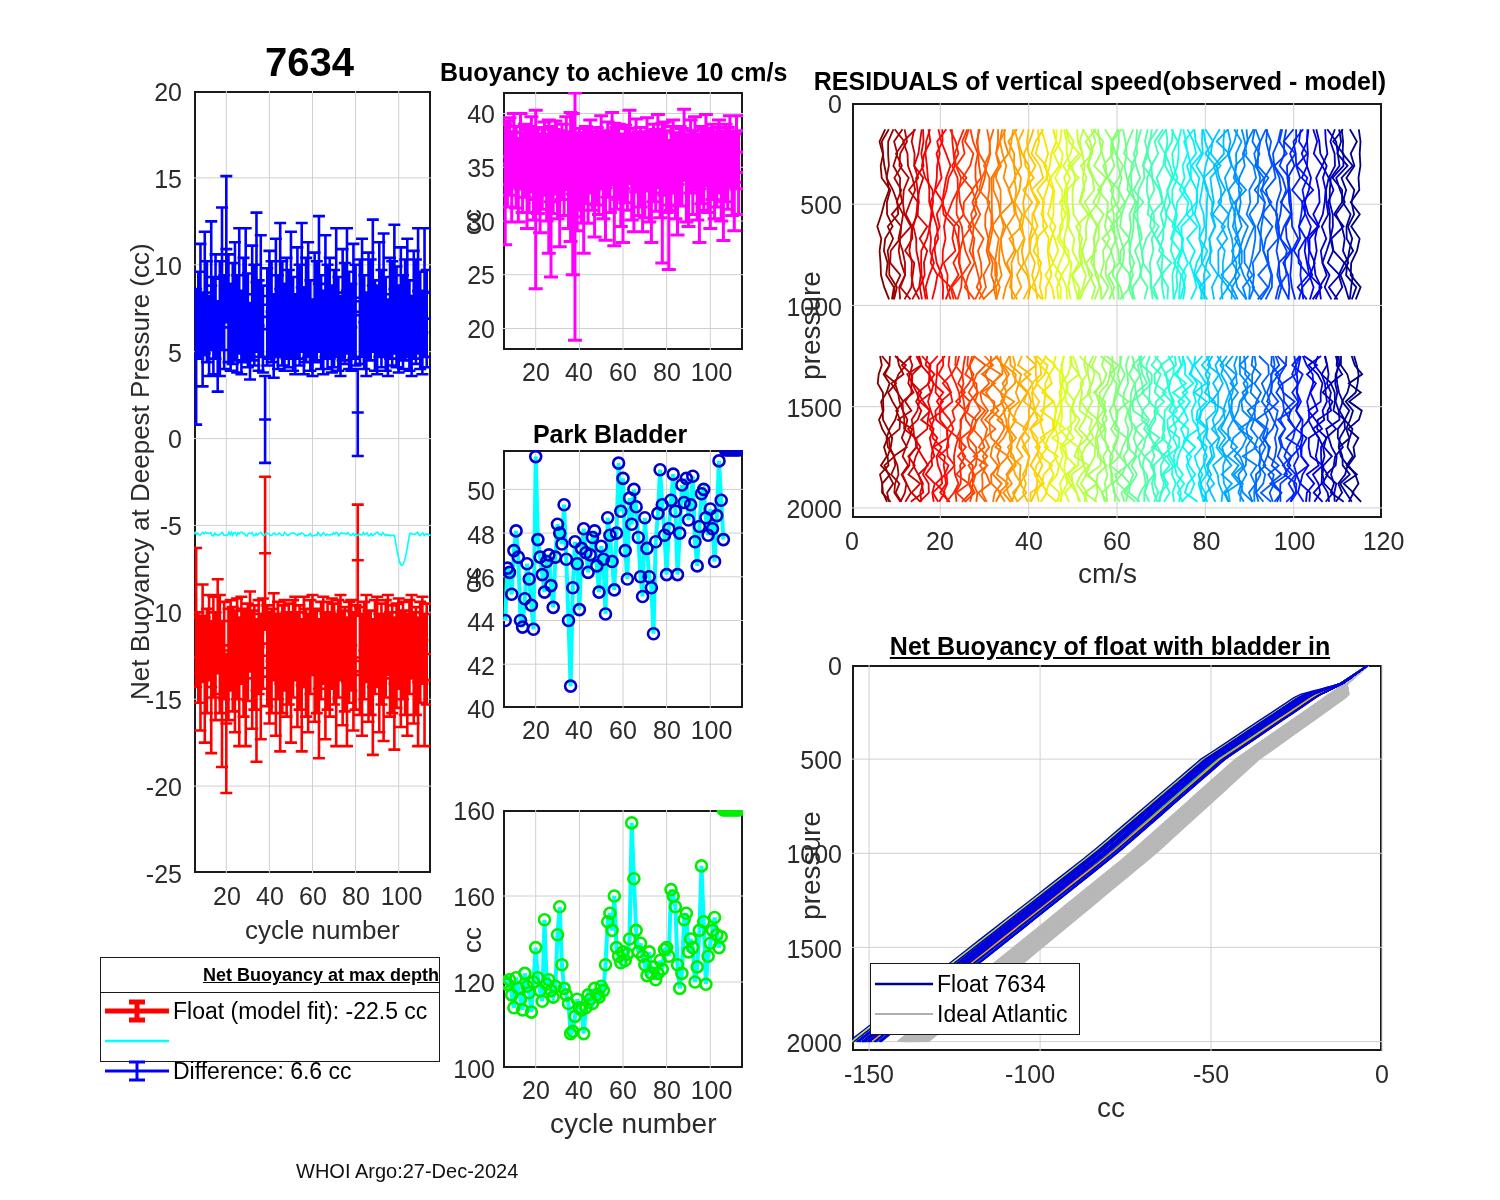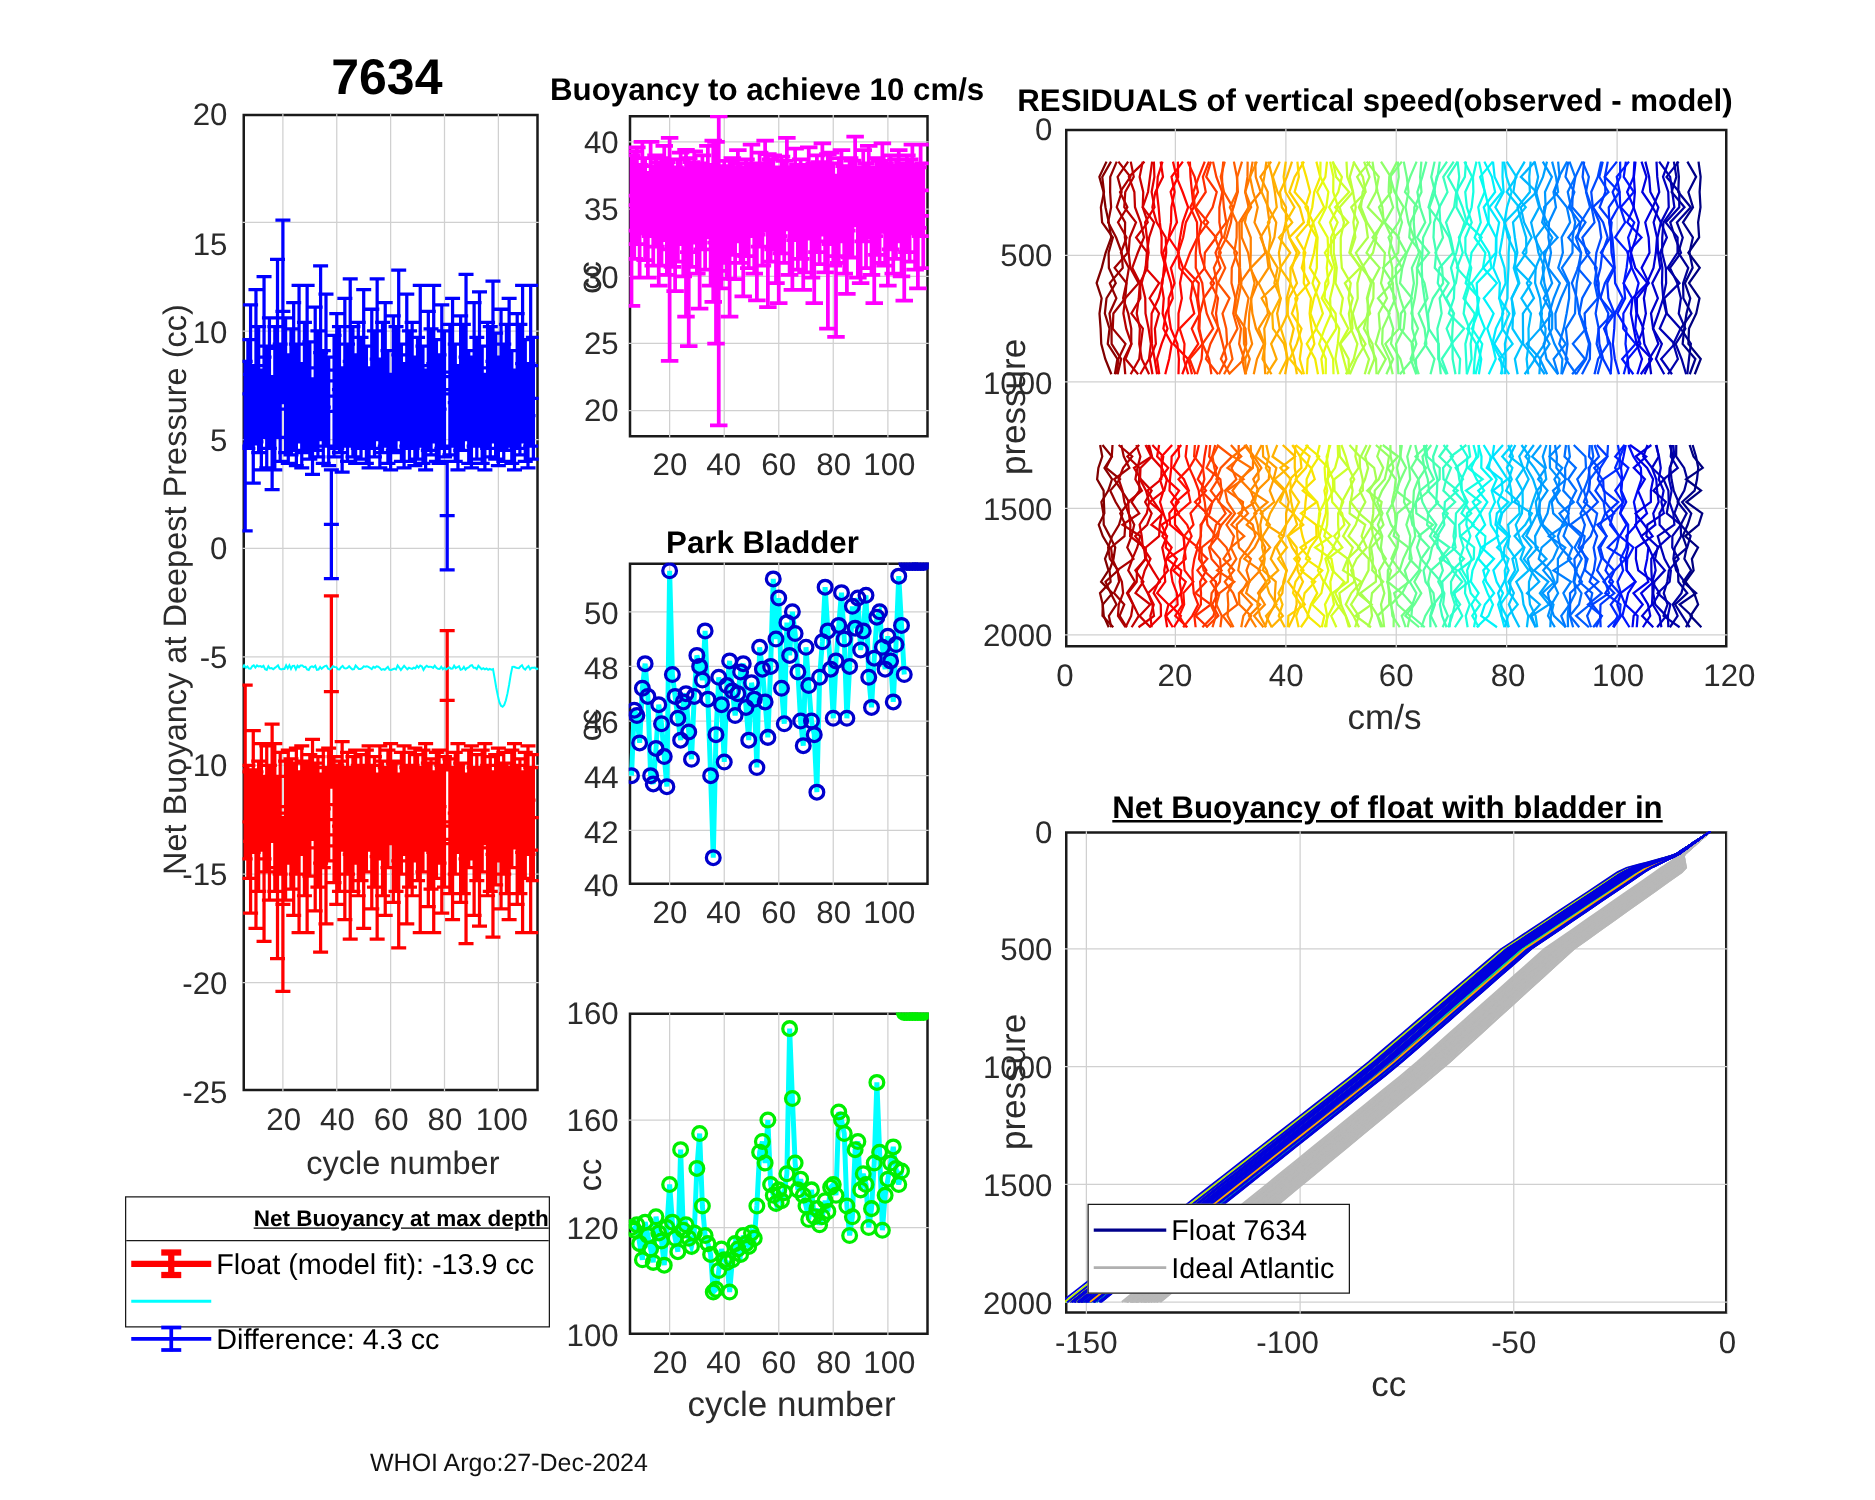--- a/index.html
+++ b/index.html
@@ -56,21 +56,21 @@
       </g>
     <g id="pnl1-red" clip-path="url(#clipA)" stroke="#ff0000" stroke-width="2.6" fill="none">
         <path d="M2.1545454545454548 596.0577777777778L2.1545454545454548 457.03555555555556M-3.8454545454545452 596.0577777777778L8.154545454545454 596.0577777777778M-3.8454545454545452 457.03555555555556L8.154545454545454 457.03555555555556M-3.8454545454545452 526.5466666666666L8.154545454545454 526.5466666666666M4.3090909090909095 611.6977777777778L4.3090909090909095 521.3333333333333M-1.6909090909090905 611.6977777777778L10.309090909090909 611.6977777777778M-1.6909090909090905 521.3333333333333L10.309090909090909 521.3333333333333M-1.6909090909090905 566.5155555555555L10.309090909090909 566.5155555555555M6.463636363636364 639.5022222222223L6.463636363636364 524.8088888888889M0.46363636363636385 639.5022222222223L12.463636363636365 639.5022222222223M0.46363636363636385 524.8088888888889L12.463636363636365 524.8088888888889M0.46363636363636385 582.1555555555556L12.463636363636365 582.1555555555556M8.618181818181819 590.8444444444444L8.618181818181819 493.5288888888889M2.618181818181819 590.8444444444444L14.618181818181819 590.8444444444444M2.618181818181819 493.5288888888889L14.618181818181819 493.5288888888889M2.618181818181819 542.1866666666667L14.618181818181819 542.1866666666667M10.772727272727273 651.6666666666666L10.772727272727273 526.5466666666666M4.772727272727273 651.6666666666666L16.772727272727273 651.6666666666666M4.772727272727273 526.5466666666666L16.772727272727273 526.5466666666666M4.772727272727273 589.1066666666667L16.772727272727273 589.1066666666667M12.927272727272728 622.1244444444444L12.927272727272728 517.8577777777778M6.927272727272728 622.1244444444444L18.92727272727273 622.1244444444444M6.927272727272728 517.8577777777778L18.92727272727273 517.8577777777778M6.927272727272728 569.9911111111111L18.92727272727273 569.9911111111111M15.081818181818182 587.3688888888889L15.081818181818182 503.9555555555556M9.081818181818182 587.3688888888889L21.081818181818182 587.3688888888889M9.081818181818182 503.9555555555556L21.081818181818182 503.9555555555556M9.081818181818182 545.6622222222222L21.081818181818182 545.6622222222222M17.236363636363638 662.0933333333334L17.236363636363638 530.0222222222222M11.236363636363638 662.0933333333334L23.236363636363638 662.0933333333334M11.236363636363638 530.0222222222222L23.236363636363638 530.0222222222222M11.236363636363638 596.0577777777778L23.236363636363638 596.0577777777778M19.39090909090909 606.4844444444444L19.39090909090909 505.6933333333333M13.39090909090909 606.4844444444444L25.39090909090909 606.4844444444444M13.39090909090909 505.6933333333333L25.39090909090909 505.6933333333333M13.39090909090909 556.088888888889L25.39090909090909 556.088888888889M21.545454545454547 629.0755555555555L21.545454545454547 521.3333333333333M15.545454545454547 629.0755555555555L27.545454545454547 629.0755555555555M15.545454545454547 521.3333333333333L27.545454545454547 521.3333333333333M15.545454545454547 575.2044444444444L27.545454545454547 575.2044444444444M23.7 582.1555555555556L23.7 488.3155555555556M17.7 582.1555555555556L29.7 582.1555555555556M17.7 488.3155555555556L29.7 488.3155555555556M17.7 535.2355555555555L29.7 535.2355555555555M25.854545454545455 622.1244444444444L25.854545454545455 503.9555555555556M19.854545454545455 622.1244444444444L31.854545454545455 622.1244444444444M19.854545454545455 503.9555555555556L31.854545454545455 503.9555555555556M19.854545454545455 563.04L31.854545454545455 563.04M28.009090909090908 675.9955555555555L28.009090909090908 530.0222222222222M22.009090909090908 675.9955555555555L34.00909090909091 675.9955555555555M22.009090909090908 530.0222222222222L34.00909090909091 530.0222222222222M22.009090909090908 603.0088888888889L34.00909090909091 603.0088888888889M30.163636363636364 608.2222222222222L30.163636363636364 510.90666666666664M24.163636363636364 608.2222222222222L36.163636363636364 608.2222222222222M24.163636363636364 510.90666666666664L36.163636363636364 510.90666666666664M24.163636363636364 559.5644444444445L36.163636363636364 559.5644444444445M32.31818181818182 702.0622222222222L32.31818181818182 563.04M26.31818181818182 702.0622222222222L38.31818181818182 702.0622222222222M26.31818181818182 563.04L38.31818181818182 563.04M26.31818181818182 632.5511111111111L38.31818181818182 632.5511111111111M34.472727272727276 629.0755555555555L34.472727272727276 517.8577777777778M28.472727272727276 629.0755555555555L40.472727272727276 629.0755555555555M28.472727272727276 517.8577777777778L40.472727272727276 517.8577777777778M28.472727272727276 573.4666666666667L40.472727272727276 573.4666666666667M36.627272727272725 599.5333333333333L36.627272727272725 509.1688888888889M30.627272727272725 599.5333333333333L42.627272727272725 599.5333333333333M30.627272727272725 509.1688888888889L42.627272727272725 509.1688888888889M30.627272727272725 554.3511111111111L42.627272727272725 554.3511111111111M38.78181818181818 620.3866666666667L38.78181818181818 516.12M32.78181818181818 620.3866666666667L44.78181818181818 620.3866666666667M32.78181818181818 516.12L44.78181818181818 516.12M32.78181818181818 568.2533333333333L44.78181818181818 568.2533333333333M40.93636363636364 641.24L40.93636363636364 519.5955555555556M34.93636363636364 641.24L46.93636363636364 641.24M34.93636363636364 519.5955555555556L46.93636363636364 519.5955555555556M34.93636363636364 580.4177777777778L46.93636363636364 580.4177777777778M43.09090909090909 608.2222222222222L43.09090909090909 507.4311111111111M37.09090909090909 608.2222222222222L49.09090909090909 608.2222222222222M37.09090909090909 507.4311111111111L49.09090909090909 507.4311111111111M37.09090909090909 557.8266666666666L49.09090909090909 557.8266666666666M45.24545454545454 655.1422222222222L45.24545454545454 526.5466666666666M39.24545454545454 655.1422222222222L51.24545454545454 655.1422222222222M39.24545454545454 526.5466666666666L51.24545454545454 526.5466666666666M39.24545454545454 590.8444444444444L51.24545454545454 590.8444444444444M47.4 592.5822222222222L47.4 505.6933333333333M41.4 592.5822222222222L53.4 592.5822222222222M41.4 505.6933333333333L53.4 505.6933333333333M41.4 549.1377777777777L53.4 549.1377777777777M49.554545454545455 625.6L49.554545454545455 517.8577777777778M43.554545454545455 625.6L55.554545454545455 625.6M43.554545454545455 517.8577777777778L55.554545454545455 517.8577777777778M43.554545454545455 571.728888888889L55.554545454545455 571.728888888889M51.70909090909091 655.1422222222222L51.70909090909091 519.5955555555556M45.70909090909091 655.1422222222222L57.70909090909091 655.1422222222222M45.70909090909091 519.5955555555556L57.70909090909091 519.5955555555556M45.70909090909091 587.3688888888889L57.70909090909091 587.3688888888889M53.86363636363637 609.96L53.86363636363637 512.6444444444444M47.86363636363637 609.96L59.86363636363637 609.96M47.86363636363637 512.6444444444444L59.86363636363637 512.6444444444444M47.86363636363637 561.3022222222222L59.86363636363637 561.3022222222222M56.018181818181816 580.4177777777777L56.018181818181816 500.48M50.018181818181816 580.4177777777777L62.018181818181816 580.4177777777777M50.018181818181816 500.48L62.018181818181816 500.48M50.018181818181816 540.4488888888889L62.018181818181816 540.4488888888889M58.17272727272727 637.7644444444445L58.17272727272727 519.5955555555556M52.17272727272727 637.7644444444445L64.17272727272727 637.7644444444445M52.17272727272727 519.5955555555556L64.17272727272727 519.5955555555556M52.17272727272727 578.6800000000001L64.17272727272727 578.6800000000001M60.32727272727273 618.6488888888889L60.32727272727273 514.3822222222223M54.32727272727273 618.6488888888889L66.32727272727273 618.6488888888889M54.32727272727273 514.3822222222223L66.32727272727273 514.3822222222223M54.32727272727273 566.5155555555555L66.32727272727273 566.5155555555555M62.481818181818184 670.7822222222222L62.481818181818184 528.2844444444445M56.481818181818184 670.7822222222222L68.48181818181818 670.7822222222222M56.481818181818184 528.2844444444445L68.48181818181818 528.2844444444445M56.481818181818184 599.5333333333333L68.48181818181818 599.5333333333333M64.63636363636364 603.0088888888889L64.63636363636364 509.1688888888889M58.63636363636364 603.0088888888889L70.63636363636364 603.0088888888889M58.63636363636364 509.1688888888889L70.63636363636364 509.1688888888889M58.63636363636364 556.088888888889L70.63636363636364 556.088888888889M66.7909090909091 648.1911111111111L66.7909090909091 523.0711111111111M60.790909090909096 648.1911111111111L72.7909090909091 648.1911111111111M60.790909090909096 523.0711111111111L72.7909090909091 523.0711111111111M60.790909090909096 585.6311111111111L72.7909090909091 585.6311111111111M68.94545454545455 597.7955555555556L68.94545454545455 507.43111111111114M62.94545454545455 597.7955555555556L74.94545454545455 597.7955555555556M62.94545454545455 507.43111111111114L74.94545454545455 507.43111111111114M62.94545454545455 552.6133333333333L74.94545454545455 552.6133333333333M71.1 538.7111111111111L71.1 385.78666666666663M65.1 538.7111111111111L77.1 538.7111111111111M65.1 385.78666666666663L77.1 385.78666666666663M65.1 462.2488888888889L77.1 462.2488888888889M73.25454545454545 615.1733333333334L73.25454545454545 514.3822222222223M67.25454545454545 615.1733333333334L79.25454545454545 615.1733333333334M67.25454545454545 514.3822222222223L79.25454545454545 514.3822222222223M67.25454545454545 564.7777777777778L79.25454545454545 564.7777777777778M75.4090909090909 632.5511111111111L75.4090909090909 521.3333333333333M69.4090909090909 632.5511111111111L81.4090909090909 632.5511111111111M69.4090909090909 521.3333333333333L81.4090909090909 521.3333333333333M69.4090909090909 576.9422222222222L81.4090909090909 576.9422222222222M77.56363636363636 622.1244444444444L77.56363636363636 517.8577777777778M71.56363636363636 622.1244444444444L83.56363636363636 622.1244444444444M71.56363636363636 517.8577777777778L83.56363636363636 517.8577777777778M71.56363636363636 569.9911111111111L83.56363636363636 569.9911111111111M79.71818181818182 589.1066666666667L79.71818181818182 502.21777777777777M73.71818181818182 589.1066666666667L85.71818181818182 589.1066666666667M73.71818181818182 502.21777777777777L85.71818181818182 502.21777777777777M73.71818181818182 545.6622222222222L85.71818181818182 545.6622222222222M81.87272727272727 644.7155555555555L81.87272727272727 523.0711111111111M75.87272727272727 644.7155555555555L87.87272727272727 644.7155555555555M75.87272727272727 523.0711111111111L87.87272727272727 523.0711111111111M75.87272727272727 583.8933333333333L87.87272727272727 583.8933333333333M84.02727272727273 608.2222222222222L84.02727272727273 510.90666666666664M78.02727272727273 608.2222222222222L90.02727272727273 608.2222222222222M78.02727272727273 510.90666666666664L90.02727272727273 510.90666666666664M78.02727272727273 559.5644444444445L90.02727272727273 559.5644444444445M86.18181818181819 660.3555555555556L86.18181818181819 524.8088888888889M80.18181818181819 660.3555555555556L92.18181818181819 660.3555555555556M80.18181818181819 524.8088888888889L92.18181818181819 524.8088888888889M80.18181818181819 592.5822222222222L92.18181818181819 592.5822222222222M88.33636363636364 622.1244444444444L88.33636363636364 514.3822222222223M82.33636363636364 622.1244444444444L94.33636363636364 622.1244444444444M82.33636363636364 514.3822222222223L94.33636363636364 514.3822222222223M82.33636363636364 568.2533333333333L94.33636363636364 568.2533333333333M90.49090909090908 599.5333333333333L90.49090909090908 509.1688888888889M84.49090909090908 599.5333333333333L96.49090909090908 599.5333333333333M84.49090909090908 509.1688888888889L96.49090909090908 509.1688888888889M84.49090909090908 554.3511111111111L96.49090909090908 554.3511111111111M92.64545454545454 625.6L92.64545454545454 521.3333333333333M86.64545454545454 625.6L98.64545454545454 625.6M86.64545454545454 521.3333333333333L98.64545454545454 521.3333333333333M86.64545454545454 573.4666666666667L98.64545454545454 573.4666666666667M94.8 613.4355555555555L94.8 512.6444444444444M88.8 613.4355555555555L100.8 613.4355555555555M88.8 512.6444444444444L100.8 512.6444444444444M88.8 563.04L100.8 563.04M96.95454545454545 651.6666666666666L96.95454545454545 523.0711111111111M90.95454545454545 651.6666666666666L102.95454545454545 651.6666666666666M90.95454545454545 523.0711111111111L102.95454545454545 523.0711111111111M90.95454545454545 587.3688888888889L102.95454545454545 587.3688888888889M99.10909090909091 606.4844444444444L99.10909090909091 509.1688888888889M93.10909090909091 606.4844444444444L105.10909090909091 606.4844444444444M93.10909090909091 509.1688888888889L105.10909090909091 509.1688888888889M93.10909090909091 557.8266666666666L105.10909090909091 557.8266666666666M101.26363636363637 589.1066666666667L101.26363636363637 505.6933333333333M95.26363636363637 589.1066666666667L107.26363636363637 589.1066666666667M95.26363636363637 505.6933333333333L107.26363636363637 505.6933333333333M95.26363636363637 547.4L107.26363636363637 547.4M103.41818181818182 636.0266666666666L103.41818181818182 521.3333333333333M97.41818181818182 636.0266666666666L109.41818181818182 636.0266666666666M97.41818181818182 521.3333333333333L109.41818181818182 521.3333333333333M97.41818181818182 578.6800000000001L109.41818181818182 578.6800000000001M105.57272727272728 618.6488888888889L105.57272727272728 514.3822222222223M99.57272727272728 618.6488888888889L111.57272727272728 618.6488888888889M99.57272727272728 514.3822222222223L111.57272727272728 514.3822222222223M99.57272727272728 566.5155555555555L111.57272727272728 566.5155555555555M107.72727272727273 660.3555555555556L107.72727272727273 528.2844444444445M101.72727272727273 660.3555555555556L113.72727272727273 660.3555555555556M101.72727272727273 528.2844444444445L113.72727272727273 528.2844444444445M101.72727272727273 594.3199999999999L113.72727272727273 594.3199999999999M109.88181818181818 596.0577777777778L109.88181818181818 505.6933333333333M103.88181818181818 596.0577777777778L115.88181818181818 596.0577777777778M103.88181818181818 505.6933333333333L115.88181818181818 505.6933333333333M103.88181818181818 550.8755555555556L115.88181818181818 550.8755555555556M112.03636363636363 625.6L112.03636363636363 517.8577777777778M106.03636363636363 625.6L118.03636363636363 625.6M106.03636363636363 517.8577777777778L118.03636363636363 517.8577777777778M106.03636363636363 571.728888888889L118.03636363636363 571.728888888889M114.19090909090909 641.24L114.19090909090909 523.0711111111111M108.19090909090909 641.24L120.19090909090909 641.24M108.19090909090909 523.0711111111111L120.19090909090909 523.0711111111111M108.19090909090909 582.1555555555556L120.19090909090909 582.1555555555556M116.34545454545454 603.0088888888889L116.34545454545454 509.1688888888889M110.34545454545454 603.0088888888889L122.34545454545454 603.0088888888889M110.34545454545454 509.1688888888889L122.34545454545454 509.1688888888889M110.34545454545454 556.088888888889L122.34545454545454 556.088888888889M118.5 583.8933333333333L118.5 503.9555555555556M112.5 583.8933333333333L124.5 583.8933333333333M112.5 503.9555555555556L124.5 503.9555555555556M112.5 543.9244444444445L124.5 543.9244444444445M120.65454545454546 630.8133333333333L120.65454545454546 519.5955555555556M114.65454545454546 630.8133333333333L126.65454545454546 630.8133333333333M114.65454545454546 519.5955555555556L126.65454545454546 519.5955555555556M114.65454545454546 575.2044444444444L126.65454545454546 575.2044444444444M122.80909090909091 622.1244444444444L122.80909090909091 517.8577777777778M116.80909090909091 622.1244444444444L128.8090909090909 622.1244444444444M116.80909090909091 517.8577777777778L128.8090909090909 517.8577777777778M116.80909090909091 569.9911111111111L128.8090909090909 569.9911111111111M124.96363636363637 667.3066666666666L124.96363636363637 528.2844444444445M118.96363636363637 667.3066666666666L130.96363636363637 667.3066666666666M118.96363636363637 528.2844444444445L130.96363636363637 528.2844444444445M118.96363636363637 597.7955555555556L130.96363636363637 597.7955555555556M127.11818181818182 608.2222222222222L127.11818181818182 510.90666666666664M121.11818181818182 608.2222222222222L133.11818181818182 608.2222222222222M121.11818181818182 510.90666666666664L133.11818181818182 510.90666666666664M121.11818181818182 559.5644444444445L133.11818181818182 559.5644444444445M129.27272727272728 592.5822222222222L129.27272727272728 505.6933333333333M123.27272727272728 592.5822222222222L135.27272727272728 592.5822222222222M123.27272727272728 505.6933333333333L135.27272727272728 505.6933333333333M123.27272727272728 549.1377777777777L135.27272727272728 549.1377777777777M131.42727272727274 648.1911111111111L131.42727272727274 523.0711111111111M125.42727272727274 648.1911111111111L137.42727272727274 648.1911111111111M125.42727272727274 523.0711111111111L137.42727272727274 523.0711111111111M125.42727272727274 585.6311111111111L137.42727272727274 585.6311111111111M133.5818181818182 618.6488888888889L133.5818181818182 510.9066666666667M127.58181818181819 618.6488888888889L139.5818181818182 618.6488888888889M127.58181818181819 510.9066666666667L139.5818181818182 510.9066666666667M127.58181818181819 564.7777777777778L139.5818181818182 564.7777777777778M135.73636363636365 625.6L135.73636363636365 521.3333333333333M129.73636363636365 625.6L141.73636363636365 625.6M129.73636363636365 521.3333333333333L141.73636363636365 521.3333333333333M129.73636363636365 573.4666666666667L141.73636363636365 573.4666666666667M137.8909090909091 597.7955555555556L137.8909090909091 507.43111111111114M131.8909090909091 597.7955555555556L143.8909090909091 597.7955555555556M131.8909090909091 507.43111111111114L143.8909090909091 507.43111111111114M131.8909090909091 552.6133333333333L143.8909090909091 552.6133333333333M140.04545454545453 613.4355555555555L140.04545454545453 512.6444444444444M134.04545454545453 613.4355555555555L146.04545454545453 613.4355555555555M134.04545454545453 512.6444444444444L146.04545454545453 512.6444444444444M134.04545454545453 563.04L146.04545454545453 563.04M142.2 655.1422222222222L142.2 523.0711111111111M136.2 655.1422222222222L148.2 655.1422222222222M136.2 523.0711111111111L148.2 523.0711111111111M136.2 589.1066666666667L148.2 589.1066666666667M144.35454545454544 606.4844444444444L144.35454545454544 509.1688888888889M138.35454545454544 606.4844444444444L150.35454545454544 606.4844444444444M138.35454545454544 509.1688888888889L150.35454545454544 509.1688888888889M138.35454545454544 557.8266666666666L150.35454545454544 557.8266666666666M146.5090909090909 587.3688888888889L146.5090909090909 503.9555555555556M140.5090909090909 587.3688888888889L152.5090909090909 587.3688888888889M140.5090909090909 503.9555555555556L152.5090909090909 503.9555555555556M140.5090909090909 545.6622222222222L152.5090909090909 545.6622222222222M148.66363636363636 634.2888888888889L148.66363636363636 519.5955555555556M142.66363636363636 634.2888888888889L154.66363636363636 634.2888888888889M142.66363636363636 519.5955555555556L154.66363636363636 519.5955555555556M142.66363636363636 576.9422222222222L154.66363636363636 576.9422222222222M150.8181818181818 620.3866666666667L150.8181818181818 516.12M144.8181818181818 620.3866666666667L156.8181818181818 620.3866666666667M144.8181818181818 516.12L156.8181818181818 516.12M144.8181818181818 568.2533333333333L156.8181818181818 568.2533333333333M152.97272727272727 655.1422222222222L152.97272727272727 526.5466666666666M146.97272727272727 655.1422222222222L158.97272727272727 655.1422222222222M146.97272727272727 526.5466666666666L158.97272727272727 526.5466666666666M146.97272727272727 590.8444444444444L158.97272727272727 590.8444444444444M155.12727272727273 611.6977777777778L155.12727272727273 510.9066666666667M149.12727272727273 611.6977777777778L161.12727272727273 611.6977777777778M149.12727272727273 510.9066666666667L161.12727272727273 510.9066666666667M149.12727272727273 561.3022222222222L161.12727272727273 561.3022222222222M157.28181818181818 599.5333333333333L157.28181818181818 509.1688888888889M151.28181818181818 599.5333333333333L163.28181818181818 599.5333333333333M151.28181818181818 509.1688888888889L163.28181818181818 509.1688888888889M151.28181818181818 554.3511111111111L163.28181818181818 554.3511111111111M159.43636363636364 639.5022222222223L159.43636363636364 521.3333333333333M153.43636363636364 639.5022222222223L165.43636363636364 639.5022222222223M153.43636363636364 521.3333333333333L165.43636363636364 521.3333333333333M153.43636363636364 580.4177777777778L165.43636363636364 580.4177777777778M161.5909090909091 618.6488888888889L161.5909090909091 514.3822222222223M155.5909090909091 618.6488888888889L167.5909090909091 618.6488888888889M155.5909090909091 514.3822222222223L167.5909090909091 514.3822222222223M155.5909090909091 566.5155555555555L167.5909090909091 566.5155555555555M163.74545454545455 524.8088888888889L163.74545454545455 413.59111111111116M157.74545454545455 524.8088888888889L169.74545454545455 524.8088888888889M157.74545454545455 413.59111111111116L169.74545454545455 413.59111111111116M157.74545454545455 469.2L169.74545454545455 469.2M165.9 623.8622222222223L165.9 516.12M159.9 623.8622222222223L171.9 623.8622222222223M159.9 516.12L171.9 516.12M159.9 569.9911111111111L171.9 569.9911111111111M168.05454545454546 644.7155555555555L168.05454545454546 523.0711111111111M162.05454545454546 644.7155555555555L174.05454545454546 644.7155555555555M162.05454545454546 523.0711111111111L174.05454545454546 523.0711111111111M162.05454545454546 583.8933333333333L174.05454545454546 583.8933333333333M170.20909090909092 608.2222222222222L170.20909090909092 510.90666666666664M164.20909090909092 608.2222222222222L176.20909090909092 608.2222222222222M164.20909090909092 510.90666666666664L176.20909090909092 510.90666666666664M164.20909090909092 559.5644444444445L176.20909090909092 559.5644444444445M172.36363636363637 590.8444444444444L172.36363636363637 503.9555555555556M166.36363636363637 590.8444444444444L178.36363636363637 590.8444444444444M166.36363636363637 503.9555555555556L178.36363636363637 503.9555555555556M166.36363636363637 547.4L178.36363636363637 547.4M174.51818181818183 630.8133333333333L174.51818181818183 519.5955555555556M168.51818181818183 630.8133333333333L180.51818181818183 630.8133333333333M168.51818181818183 519.5955555555556L180.51818181818183 519.5955555555556M168.51818181818183 575.2044444444444L180.51818181818183 575.2044444444444M176.6727272727273 623.8622222222223L176.6727272727273 519.5955555555556M170.6727272727273 623.8622222222223L182.6727272727273 623.8622222222223M170.6727272727273 519.5955555555556L182.6727272727273 519.5955555555556M170.6727272727273 571.728888888889L182.6727272727273 571.728888888889M178.8272727272727 663.8311111111111L178.8272727272727 528.2844444444445M172.8272727272727 663.8311111111111L184.8272727272727 663.8311111111111M172.8272727272727 528.2844444444445L184.8272727272727 528.2844444444445M172.8272727272727 596.0577777777778L184.8272727272727 596.0577777777778M180.98181818181817 603.0088888888889L180.98181818181817 509.1688888888889M174.98181818181817 603.0088888888889L186.98181818181817 603.0088888888889M174.98181818181817 509.1688888888889L186.98181818181817 509.1688888888889M174.98181818181817 556.088888888889L186.98181818181817 556.088888888889M183.13636363636363 596.0577777777778L183.13636363636363 505.6933333333333M177.13636363636363 596.0577777777778L189.13636363636363 596.0577777777778M177.13636363636363 505.6933333333333L189.13636363636363 505.6933333333333M177.13636363636363 550.8755555555556L189.13636363636363 550.8755555555556M185.29090909090908 641.24L185.29090909090908 523.0711111111111M179.29090909090908 641.24L191.29090909090908 641.24M179.29090909090908 523.0711111111111L191.29090909090908 523.0711111111111M179.29090909090908 582.1555555555556L191.29090909090908 582.1555555555556M187.44545454545454 613.4355555555555L187.44545454545454 512.6444444444444M181.44545454545454 613.4355555555555L193.44545454545454 613.4355555555555M181.44545454545454 512.6444444444444L193.44545454545454 512.6444444444444M181.44545454545454 563.04L193.44545454545454 563.04M189.6 649.9288888888889L189.6 524.808888888889M183.6 649.9288888888889L195.6 649.9288888888889M183.6 524.808888888889L195.6 524.808888888889M183.6 587.3688888888889L195.6 587.3688888888889M191.75454545454545 606.4844444444444L191.75454545454545 509.1688888888889M185.75454545454545 606.4844444444444L197.75454545454545 606.4844444444444M185.75454545454545 509.1688888888889L197.75454545454545 509.1688888888889M185.75454545454545 557.8266666666666L197.75454545454545 557.8266666666666M193.9090909090909 583.8933333333333L193.9090909090909 503.9555555555556M187.9090909090909 583.8933333333333L199.9090909090909 583.8933333333333M187.9090909090909 503.9555555555556L199.9090909090909 503.9555555555556M187.9090909090909 543.9244444444445L199.9090909090909 543.9244444444445M196.06363636363636 625.6L196.06363636363636 521.3333333333333M190.06363636363636 625.6L202.06363636363636 625.6M190.06363636363636 521.3333333333333L202.06363636363636 521.3333333333333M190.06363636363636 573.4666666666667L202.06363636363636 573.4666666666667M198.21818181818182 622.1244444444444L198.21818181818182 514.3822222222223M192.21818181818182 622.1244444444444L204.21818181818182 622.1244444444444M192.21818181818182 514.3822222222223L204.21818181818182 514.3822222222223M192.21818181818182 568.2533333333333L204.21818181818182 568.2533333333333M200.37272727272727 658.6177777777777L200.37272727272727 526.5466666666666M194.37272727272727 658.6177777777777L206.37272727272727 658.6177777777777M194.37272727272727 526.5466666666666L206.37272727272727 526.5466666666666M194.37272727272727 592.5822222222222L206.37272727272727 592.5822222222222M202.52727272727273 616.911111111111L202.52727272727273 512.6444444444444M196.52727272727273 616.911111111111L208.52727272727273 616.911111111111M196.52727272727273 512.6444444444444L208.52727272727273 512.6444444444444M196.52727272727273 564.7777777777778L208.52727272727273 564.7777777777778M204.6818181818182 597.7955555555556L204.6818181818182 507.43111111111114M198.6818181818182 597.7955555555556L210.6818181818182 597.7955555555556M198.6818181818182 507.43111111111114L210.6818181818182 507.43111111111114M198.6818181818182 552.6133333333333L210.6818181818182 552.6133333333333M206.83636363636364 636.0266666666666L206.83636363636364 521.3333333333333M200.83636363636364 636.0266666666666L212.83636363636364 636.0266666666666M200.83636363636364 521.3333333333333L212.83636363636364 521.3333333333333M200.83636363636364 578.6800000000001L212.83636363636364 578.6800000000001M208.9909090909091 608.2222222222222L208.9909090909091 510.90666666666664M202.9909090909091 608.2222222222222L214.9909090909091 608.2222222222222M202.9909090909091 510.90666666666664L214.9909090909091 510.90666666666664M202.9909090909091 559.5644444444445L214.9909090909091 559.5644444444445M211.14545454545456 623.8622222222223L211.14545454545456 519.5955555555556M205.14545454545456 623.8622222222223L217.14545454545456 623.8622222222223M205.14545454545456 519.5955555555556L217.14545454545456 519.5955555555556M205.14545454545456 571.728888888889L217.14545454545456 571.728888888889M213.3 644.7155555555555L213.3 523.0711111111111M207.3 644.7155555555555L219.3 644.7155555555555M207.3 523.0711111111111L219.3 523.0711111111111M207.3 583.8933333333333L219.3 583.8933333333333M215.45454545454547 603.0088888888889L215.45454545454547 509.1688888888889M209.45454545454547 603.0088888888889L221.45454545454547 603.0088888888889M209.45454545454547 509.1688888888889L221.45454545454547 509.1688888888889M209.45454545454547 556.088888888889L221.45454545454547 556.088888888889M217.6090909090909 587.3688888888889L217.6090909090909 503.9555555555556M211.6090909090909 587.3688888888889L223.6090909090909 587.3688888888889M211.6090909090909 503.9555555555556L223.6090909090909 503.9555555555556M211.6090909090909 545.6622222222222L223.6090909090909 545.6622222222222M219.76363636363635 632.5511111111111L219.76363636363635 521.3333333333333M213.76363636363635 632.5511111111111L225.76363636363635 632.5511111111111M213.76363636363635 521.3333333333333L225.76363636363635 521.3333333333333M213.76363636363635 576.9422222222222L225.76363636363635 576.9422222222222M221.9181818181818 623.8622222222223L221.9181818181818 516.12M215.9181818181818 623.8622222222223L227.9181818181818 623.8622222222223M215.9181818181818 516.12L227.9181818181818 516.12M215.9181818181818 569.9911111111111L227.9181818181818 569.9911111111111M224.07272727272726 655.1422222222222L224.07272727272726 526.5466666666666M218.07272727272726 655.1422222222222L230.07272727272726 655.1422222222222M218.07272727272726 526.5466666666666L230.07272727272726 526.5466666666666M218.07272727272726 590.8444444444444L230.07272727272726 590.8444444444444M226.22727272727272 611.6977777777778L226.22727272727272 510.9066666666667M220.22727272727272 611.6977777777778L232.22727272727272 611.6977777777778M220.22727272727272 510.9066666666667L232.22727272727272 510.9066666666667M220.22727272727272 561.3022222222222L232.22727272727272 561.3022222222222M228.38181818181818 592.5822222222222L228.38181818181818 505.6933333333333M222.38181818181818 592.5822222222222L234.38181818181818 592.5822222222222M222.38181818181818 505.6933333333333L234.38181818181818 505.6933333333333M222.38181818181818 549.1377777777777L234.38181818181818 549.1377777777777M230.53636363636363 655.1422222222222L230.53636363636363 523.0711111111111M224.53636363636363 655.1422222222222L236.53636363636363 655.1422222222222M224.53636363636363 523.0711111111111L236.53636363636363 523.0711111111111M224.53636363636363 589.1066666666667L236.53636363636363 589.1066666666667M232.6909090909091 613.4355555555555L232.6909090909091 512.6444444444444M226.6909090909091 613.4355555555555L238.6909090909091 613.4355555555555M226.6909090909091 512.6444444444444L238.6909090909091 512.6444444444444M226.6909090909091 563.04L238.6909090909091 563.04"></path>
       </g>
     <g id="pnl1-cyan" clip-path="url(#clipA)" stroke="#00ffff" stroke-width="1.6" fill="none">
         <path d="M0.0 443.2L1.3 441.3L2.6 443.2L3.9 442.1L5.2 443.9L6.5 444.0L7.8 442.0L9.0 441.3L10.3 443.0L11.6 441.3L12.9 442.2L14.2 441.9L15.5 442.6L16.8 441.6L18.1 444.3L19.4 444.9L20.7 442.0L22.0 443.8L23.3 443.5L24.6 444.4L25.9 443.3L27.1 442.4L28.4 441.3L29.7 444.0L31.0 444.5L32.3 444.0L33.6 444.2L34.9 441.2L36.2 443.7L37.5 441.3L38.8 444.2L40.1 441.7L41.4 441.6L42.7 444.5L44.0 441.6L45.2 442.8L46.5 441.3L47.8 441.3L49.1 442.6L50.4 442.4L51.7 444.6L53.0 445.0L54.3 442.7L55.6 442.1L56.9 442.8L58.2 441.6L59.5 444.9L60.8 444.6L62.1 442.5L63.3 444.0L64.6 442.8L65.9 441.9L67.2 441.5L68.5 443.9L69.8 444.5L71.1 443.6L72.4 442.0L73.7 442.6L75.0 442.7L76.3 444.4L77.6 444.5L78.9 442.7L80.1 441.8L81.4 443.5L82.7 443.7L84.0 443.3L85.3 441.9L86.6 443.4L87.9 444.5L89.2 444.3L90.5 441.4L91.8 442.8L93.1 444.1L94.4 444.1L95.7 443.6L97.0 442.1L98.2 442.3L99.5 442.0L100.8 442.5L102.1 443.4L103.4 444.3L104.7 442.5L106.0 443.2L107.3 442.0L108.6 442.4L109.9 443.3L111.2 444.9L112.5 444.3L113.8 444.8L115.1 443.6L116.3 442.5L117.6 444.9L118.9 445.0L120.2 444.4L121.5 443.8L122.8 444.5L124.1 441.4L125.4 443.1L126.7 445.0L128.0 443.3L129.3 441.7L130.6 443.1L131.9 444.4L133.2 443.2L134.4 443.7L135.7 444.1L137.0 443.1L138.3 443.7L139.6 441.7L140.9 443.2L142.2 441.4L143.5 442.1L144.8 444.9L146.1 442.8L147.4 441.6L148.7 442.6L150.0 442.4L151.2 442.5L152.5 443.3L153.8 441.5L155.1 443.3L156.4 444.1L157.7 444.2L159.0 442.4L160.3 444.4L161.6 443.1L162.9 444.6L164.2 443.7L165.5 442.9L166.8 443.9L168.1 443.8L169.3 441.5L170.6 443.5L171.9 442.8L173.2 442.0L174.5 444.8L175.8 444.4L177.1 442.5L178.4 444.7L179.7 443.4L181.0 443.0L182.3 441.5L183.6 441.2L184.9 443.2L186.2 443.2L187.4 444.3L188.7 441.6L190.0 443.0L191.3 444.4L192.6 443.5L193.9 444.5L195.2 443.8L196.5 444.9L197.8 444.1L199.1 444.7L200.4 444.3L201.7 451.5L203.0 459.2L204.3 465.7L205.5 470.7L206.8 473.6L208.1 474.4L209.4 472.9L210.7 469.2L212.0 463.7L213.3 456.7L214.6 448.7L215.9 442.5L217.2 442.4L218.5 443.0L219.8 443.4L221.1 443.5L222.3 442.2L223.6 441.2L224.9 443.7L226.2 444.7L227.5 443.0L228.8 441.9L230.1 444.4L231.4 443.1L232.7 443.1L234.0 443.0L235.3 444.3L236.6 443.8"></path>
       </g>
   </svg>
 
   <div class="tick tickR" style="left:130px;top:78px;width:52px;">20</div>
-  <div class="tick tickR" style="left:130px;top:165px;width:52px;margin-top:17px;">15</div>
+  <div class="tick tickR" style="left:130px;top:165px;width:52px;">15</div>
   <div class="tick tickR" style="left:130px;top:252px;width:52px;">10</div>
   <div class="tick tickR" style="left:130px;top:339px;width:52px;">5</div>
   <div class="tick tickR" style="left:130px;top:425px;width:52px;">0</div>
   <div class="tick tickR" style="left:130px;top:512px;width:52px;">-5</div>
   <div class="tick tickR" style="left:130px;top:599px;width:52px;">-10</div>
   <div class="tick tickR" style="left:130px;top:686px;width:52px;">-15</div>
   <div class="tick tickR" style="left:130px;top:773px;width:52px;">-20</div>
   <div class="tick tickR" style="left:130px;top:860px;width:52px;">-25</div>
 
   <div class="tick" style="left:212px;top:882px;width:30px;text-align:center;">20</div>
@@ -87,37 +87,37 @@
 <div class="legbox" style="left:100px;top:957px;width:340px;height:105px;">
   <div class="legtitle">Net Buoyancy at max depth</div>
 
   <div class="legrow" style="margin-top:3px;">
     <svg width="72" height="26">
       <line x1="4" y1="13" x2="68" y2="13" stroke="#ff0000" stroke-width="5"></line>
       <line x1="36" y1="3" x2="36" y2="23" stroke="#ff0000" stroke-width="5"></line>
       <line x1="28" y1="4" x2="44" y2="4" stroke="#ff0000" stroke-width="5"></line>
       <line x1="28" y1="22" x2="44" y2="22" stroke="#ff0000" stroke-width="5"></line>
     </svg>
-    <span class="legtxt">Float (model fit): -13.9 cc</span>
+    <span class="legtxt">Float (model fit): -22.5 cc</span>
   </div>
 
   <div class="legrow">
     <svg width="72" height="26">
       <line x1="4" y1="13" x2="68" y2="13" stroke="#00ffff" stroke-width="2.5"></line>
     </svg>
   </div>
 
   <div class="legrow">
     <svg width="72" height="26">
       <line x1="4" y1="13" x2="68" y2="13" stroke="#0000ff" stroke-width="3"></line>
       <line x1="36" y1="3" x2="36" y2="23" stroke="#0000ff" stroke-width="3"></line>
       <line x1="28" y1="4" x2="44" y2="4" stroke="#0000ff" stroke-width="3"></line>
       <line x1="28" y1="22" x2="44" y2="22" stroke="#0000ff" stroke-width="3"></line>
     </svg>
-    <span class="legtxt">Difference:   4.3 cc</span>
+    <span class="legtxt">Difference:   6.6 cc</span>
   </div>
 </div>
 
 <div class="panel" style="left:440px;top:0;width:330px;height:400px;">
   <div class="ptitle" style="left:0;top:58px;width:340px;font-size:25px;">Buoyancy to achieve 10 cm/s</div>
 
   <div class="frame" style="left:63px;top:92px;width:240px;height:258px;"></div>
 
   <svg style="position:absolute;left:63px;top:92px;" width="240" height="258" viewBox="0 0 240 258">
     <defs>

